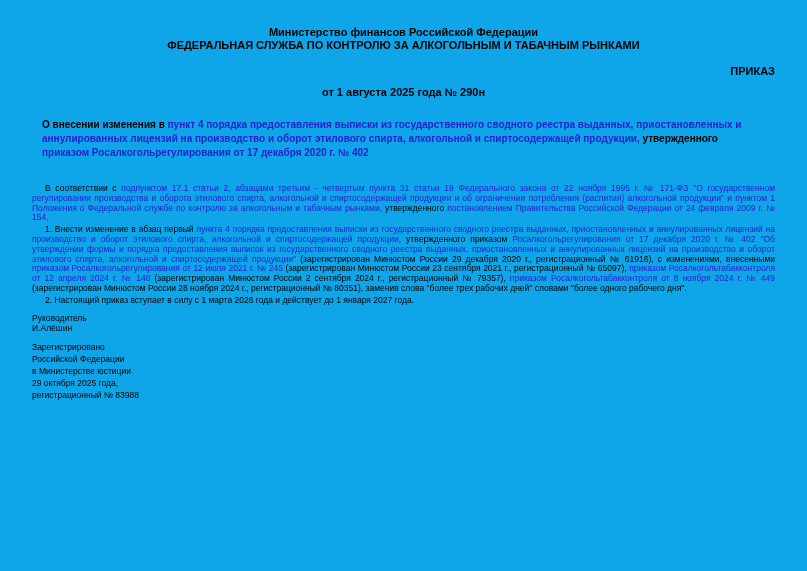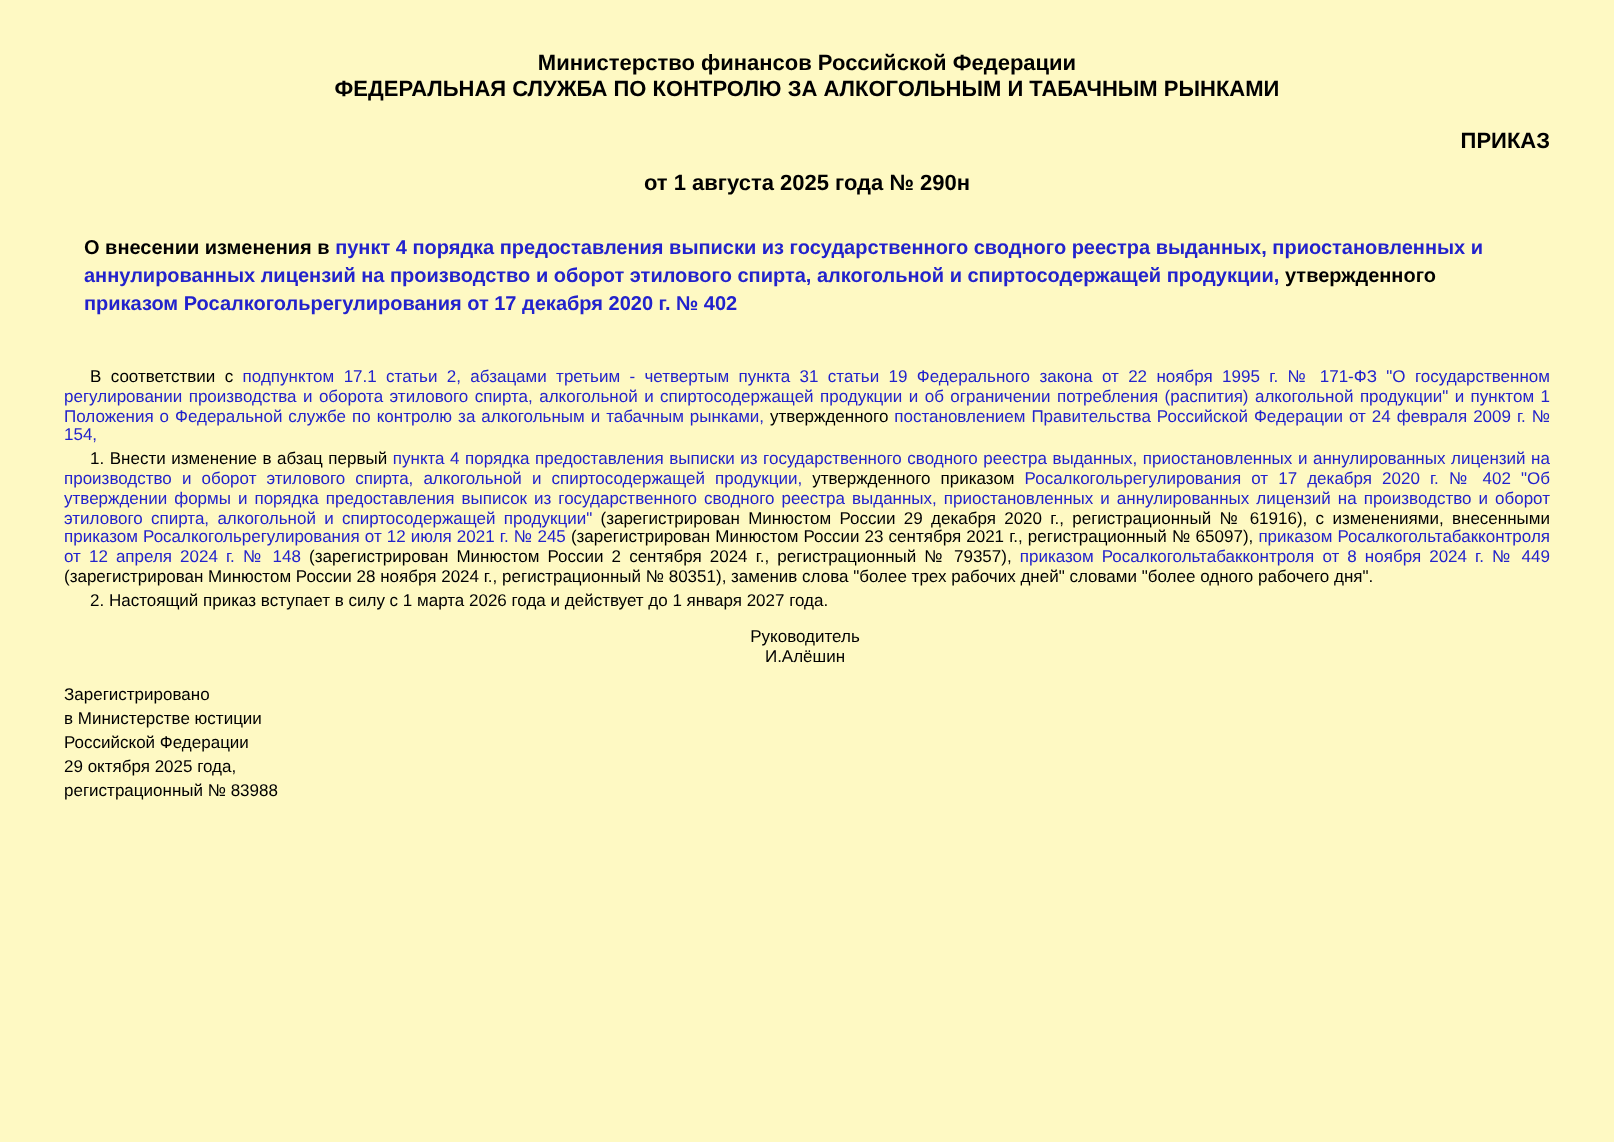--- a/index.html
+++ b/index.html
@@ -1,21 +1,21 @@
 <!DOCTYPE html>
 <html><head>
 <meta charset="utf-8">
 <style>
   * { box-sizing: border-box; }
   html, body { margin: 0; padding: 0; background: #ffffff; }
   .page {
     position: relative;
     width: 807px;
     height: 571px;
-    background: #fef9c3;
+    background: #0ea5e9;
     font-family: "Liberation Sans", sans-serif;
     color: #000000;
     overflow: hidden;
   }
   .content { padding: 26px 32px 0 32px; }
 
   .doc-header { text-align: center; font-weight: bold; font-size: 11px; line-height: 13px; }
   .doc-type { text-align: right; font-weight: bold; font-size: 11px; margin-top: 13px; }
   .doc-date { text-align: center; font-weight: bold; font-size: 11px; margin-top: 9px; }
 
@@ -28,21 +28,21 @@
     padding: 0 10px;
   }
 
   .doc-body { margin-top: 24px; font-size: 8.5px; line-height: 9.8px; }
   .doc-body p { margin: 2px 0; text-align: justify; }
   .doc-body p.indent { text-indent: 13px; }
   .doc-body p.noindent { text-indent: 0; }
 
   .lnk { cursor: pointer; }
 
-  .sig-block { margin-top: 7px; text-align: center; font-size: 8.5px; line-height: 10px; padding-right: 2px; }
+  .sig-block { margin-top: 7px; text-align: left; font-size: 8.5px; line-height: 10px; padding-right: 2px; }
   .reg-block { margin-top: 8px; text-align: left; font-size: 8.5px; line-height: 12px; }
 </style>
 </head>
 <body>
 
 <div class="page">
   <div class="content">
 
     <div class="doc-header">
       <div>Министерство финансов Российской Федерации</div>
@@ -67,20 +67,20 @@
 
     </div>
 
     <div class="sig-block">
       <div>Руководитель</div>
       <div>И.Алёшин</div>
     </div>
 
     <div class="reg-block">
       <div>Зарегистрировано</div>
+      <div>Российской Федерации</div>
       <div>в Министерстве юстиции</div>
-      <div>Российской Федерации</div>
       <div>29 октября 2025 года,</div>
       <div>регистрационный № 83988</div>
     </div>
 
   </div>
 </div>
 
 </body></html>

